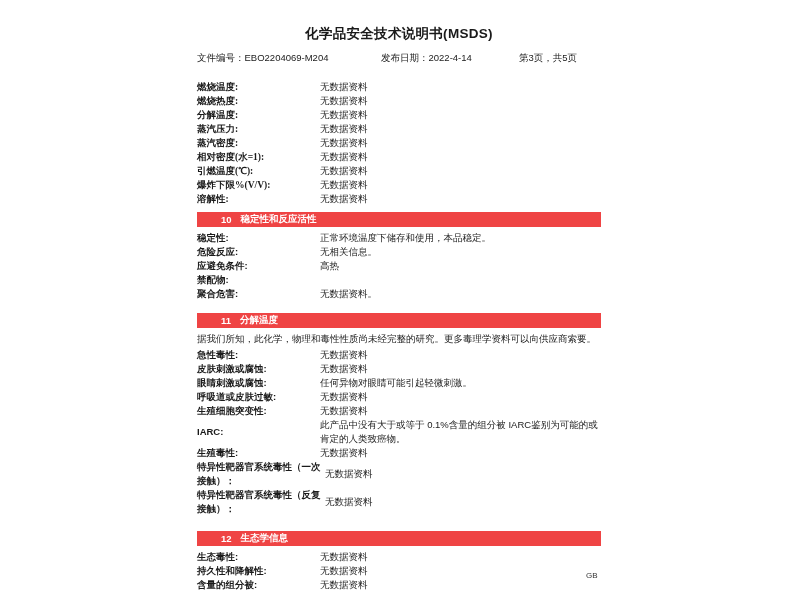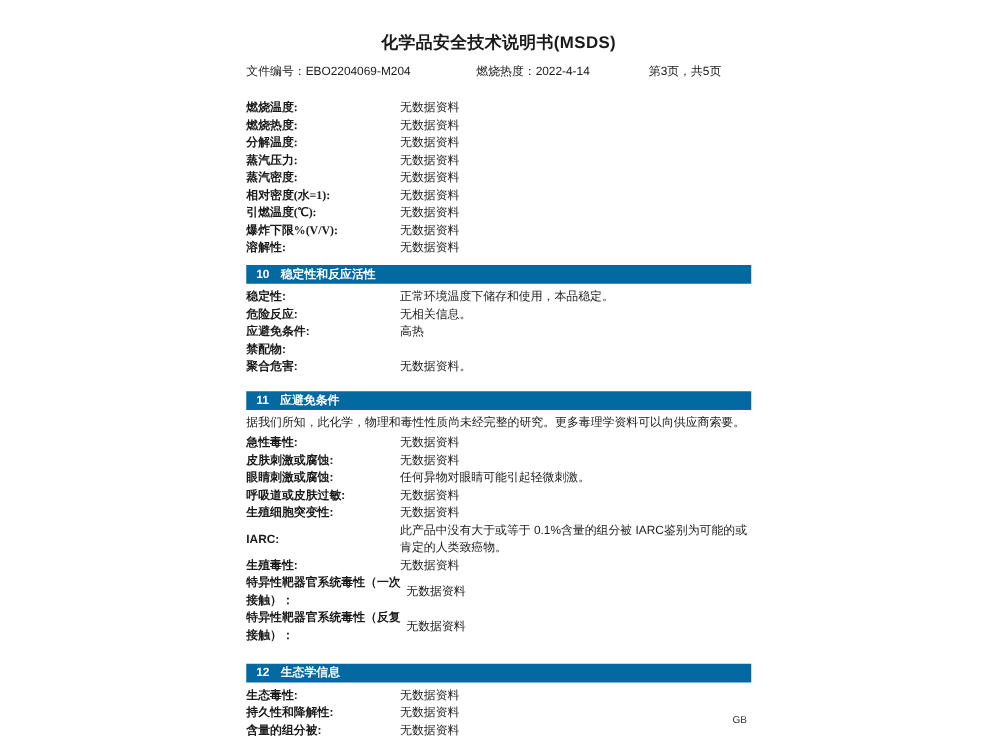--- a/index.html
+++ b/index.html
@@ -23,22 +23,22 @@
   .props { margin-top:16px;font-family:Liberation Serif, serif; }
   .row { display:flex; align-items:flex-start; font-size:9.5px; line-height:14px; }
   .row .lbl { flex:0 0 123px; font-weight:700; }
   .row .val { flex:1; }
   .row.wrap { align-items:center; }
   .row.wrap .lbl { flex-basis:128px; }
   .row.tall { align-items:center; }
 
   .secbar {
     margin-top:6px; margin-bottom:4px; height:15px;
-    background:#0369a1; color:#ffffff;
-    display:flex; align-items:center; padding-left:8px;
+    background:#ef4444; color:#ffffff;
+    display:flex; align-items:center; padding-left:24px;
     font-size:9.5px; font-weight:700;
   }
   .secbar .secnum { margin-right:9px; }
   .secbar.sec11 { margin-top:12px; }
   .secbar.sec12 { margin-top:15px; }
 
   .intro { margin:0 0 2px 0; font-size:9.5px; line-height:14px; white-space:nowrap; }
 
   .footer-gb {
     position:absolute; left:586px; top:571px;
@@ -48,21 +48,21 @@
 </head>
 <body>
 
 <div class="page">
   <div class="content">
 
     <div class="doc-title">化学品安全技术说明书(MSDS)</div>
 
     <div class="meta">
       <span class="meta-item-1"><span>文件编号：</span><span>EBO2204069-M204</span></span>
-      <span class="meta-item-2"><span>燃烧热度：</span><span>2022-4-14</span></span>
+      <span class="meta-item-2"><span>发布日期：</span><span>2022-4-14</span></span>
       <span class="meta-item-3">第3页，共5页</span>
     </div>
 
     <div class="rows props">
       <div class="row">
           <span class="lbl">燃烧温度:</span>
           <span class="val">无数据资料</span>
         </div>
       <div class="row">
           <span class="lbl">燃烧热度:</span>
@@ -119,21 +119,21 @@
           <span class="lbl">禁配物:</span>
         </div>
       <div class="row">
           <span class="lbl">聚合危害:</span>
           <span class="val">无数据资料。</span>
         </div>
     </div>
 
     <div class="secbar sec11">
         <span class="secnum">11</span>
-        <span>应避免条件</span>
+        <span>分解温度</span>
       </div>
     <p class="intro">据我们所知，此化学，物理和毒性性质尚未经完整的研究。更多毒理学资料可以向供应商索要。</p>
     <div class="rows">
       <div class="row">
           <span class="lbl">急性毒性:</span>
           <span class="val">无数据资料</span>
         </div>
       <div class="row">
           <span class="lbl">皮肤刺激或腐蚀:</span>
           <span class="val">无数据资料</span>

